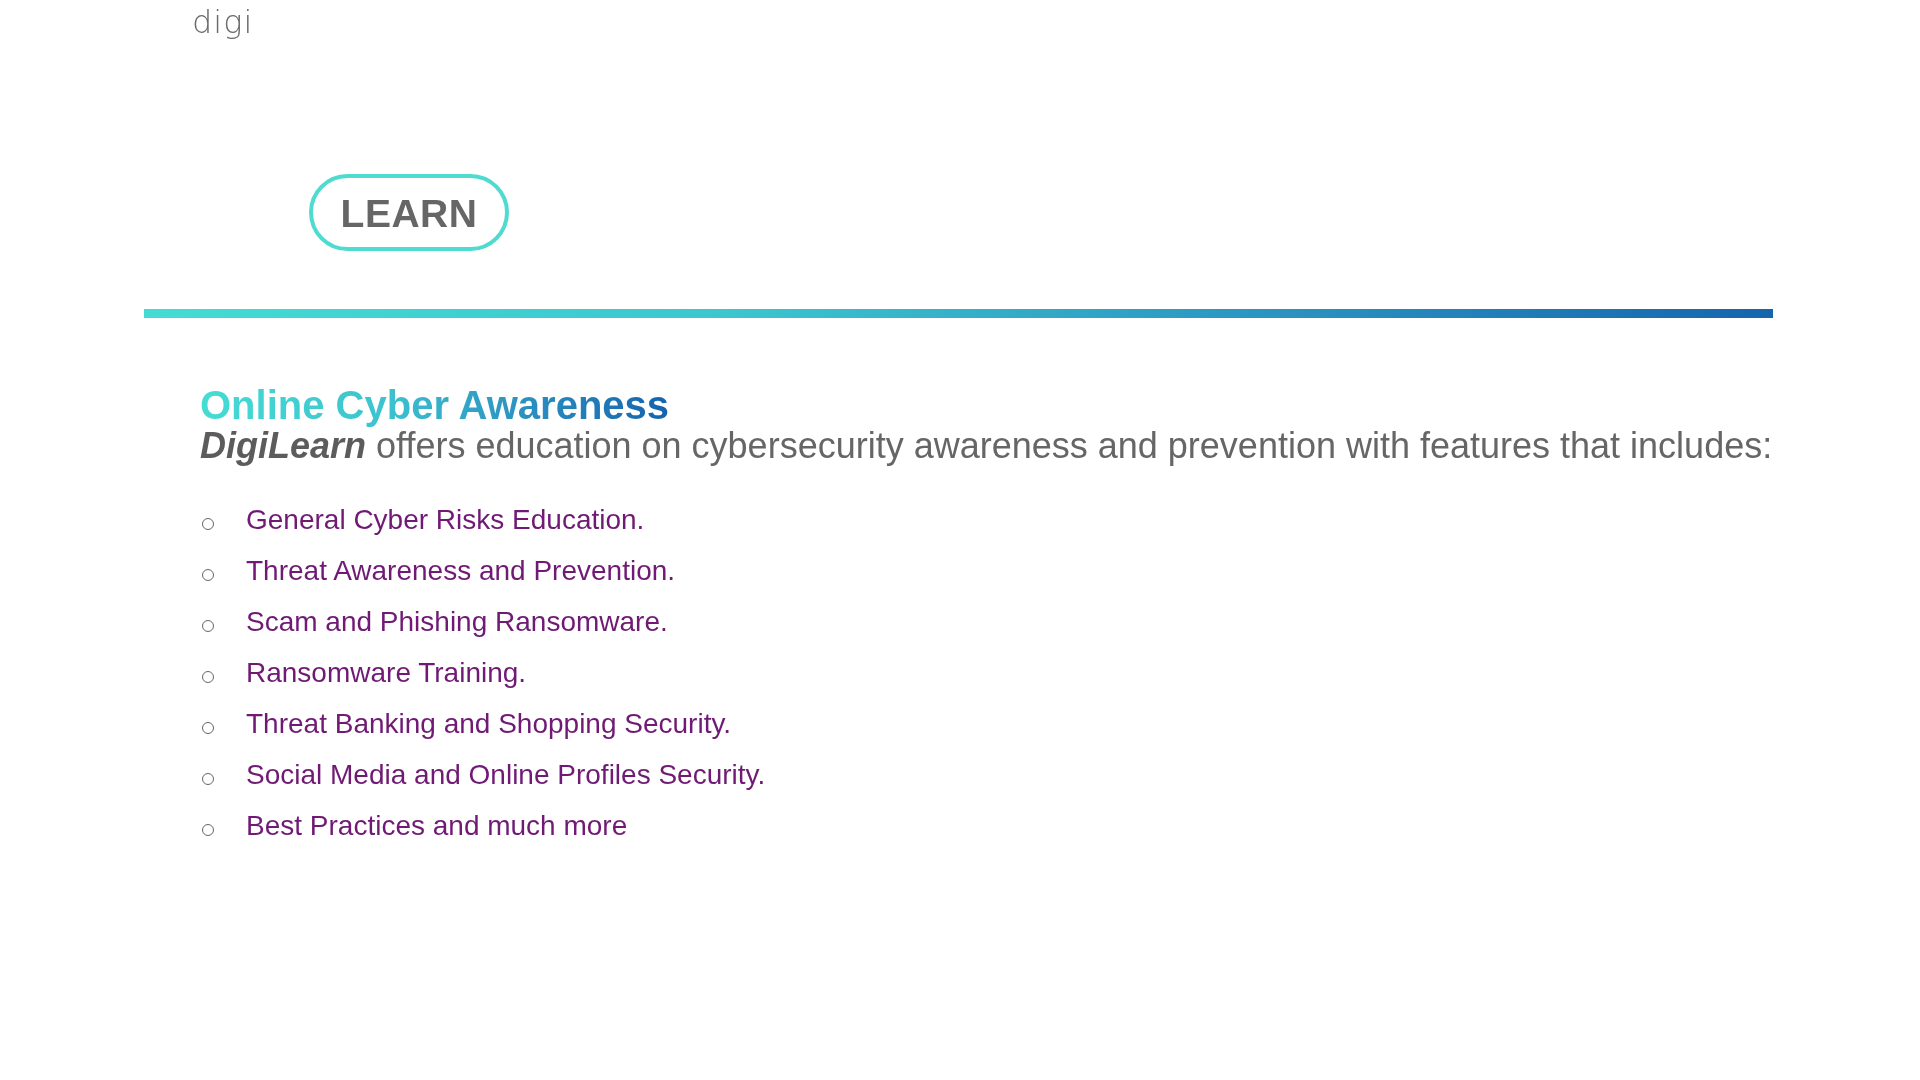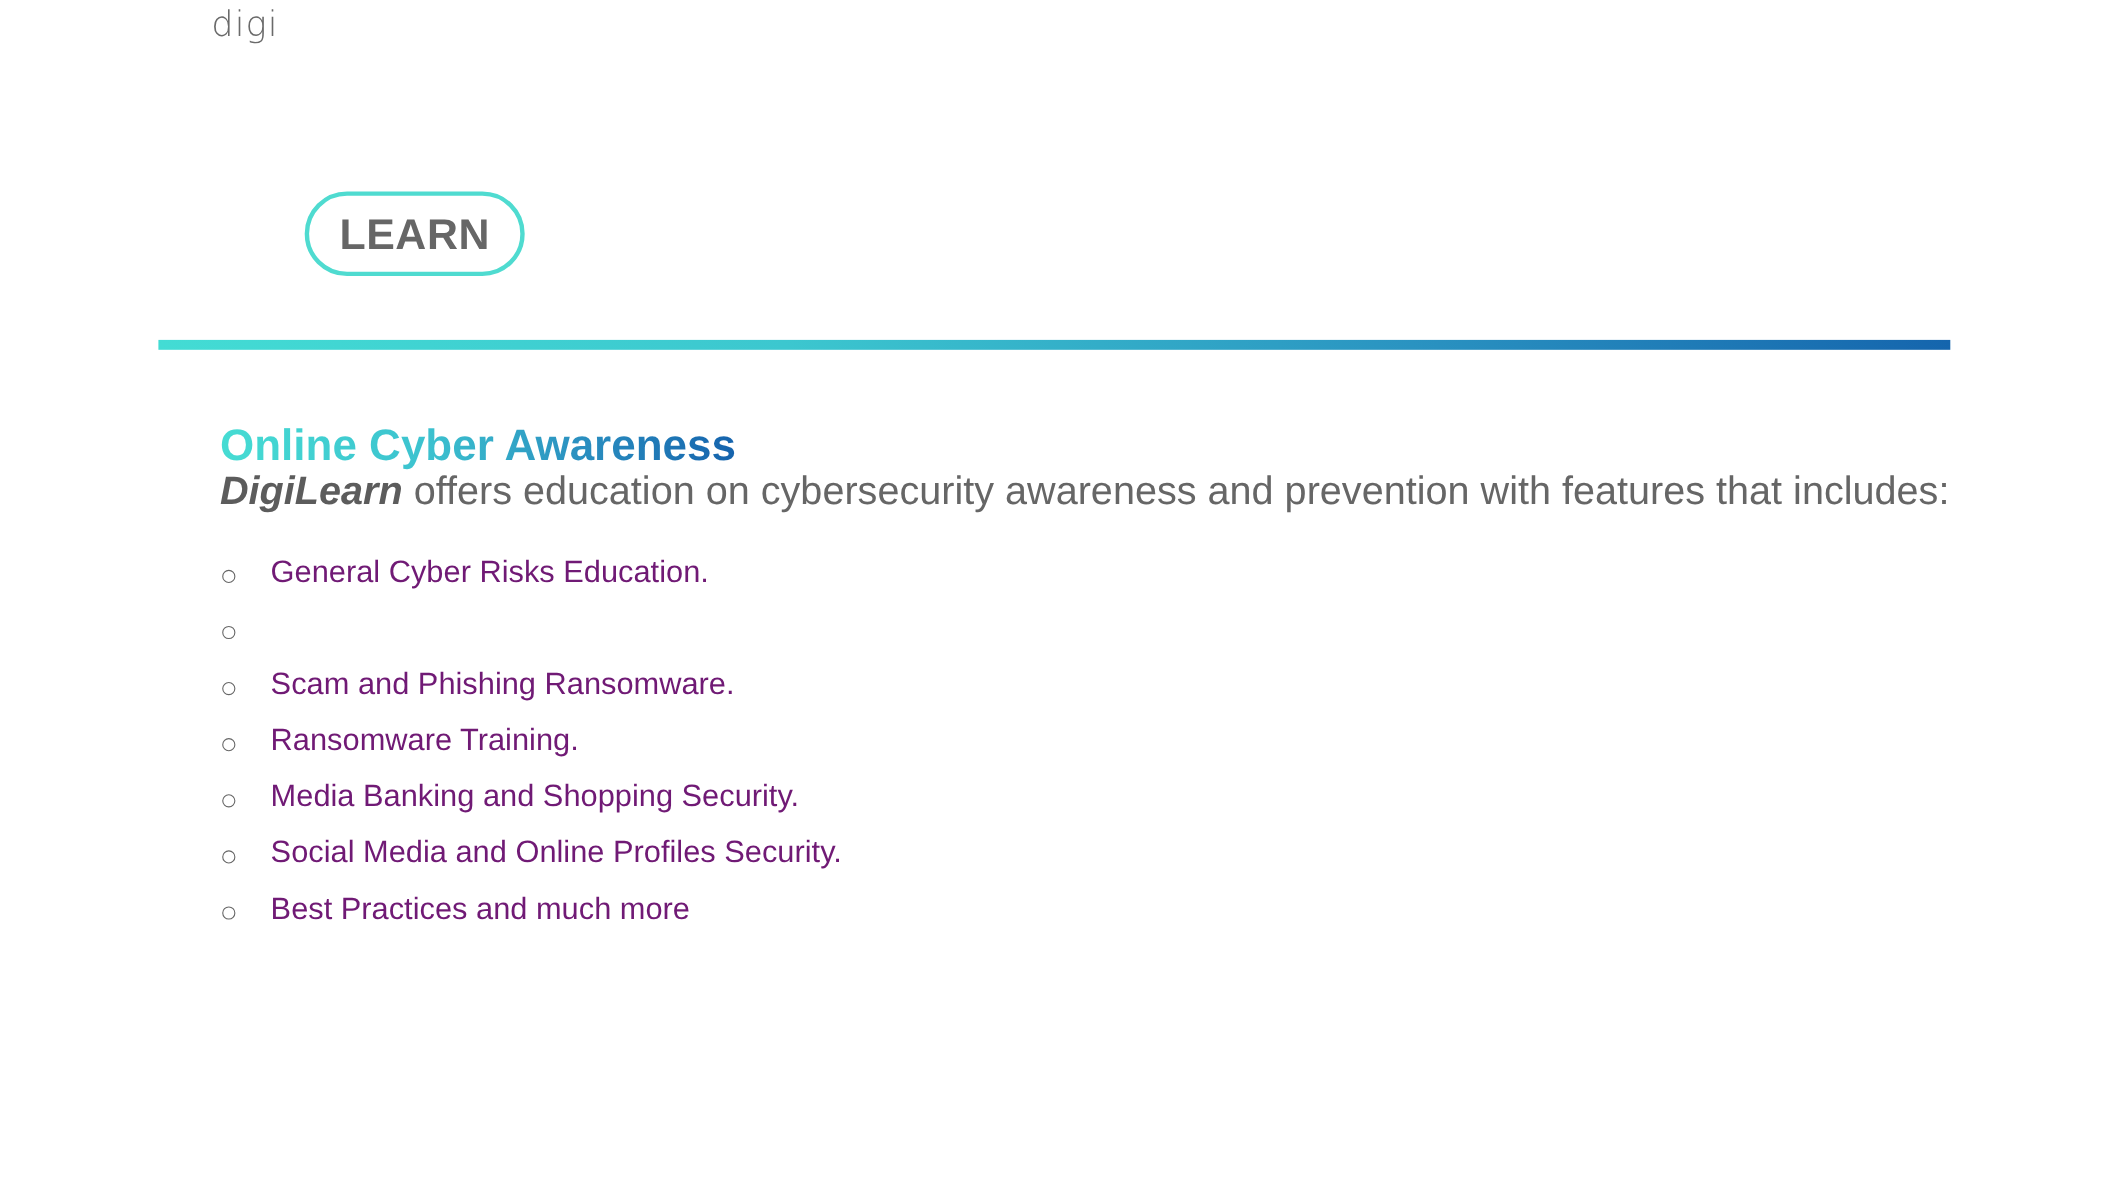--- a/index.html
+++ b/index.html
@@ -30,21 +30,21 @@
       font-family: "DejaVu Sans", sans-serif;
       font-weight: 200;
       font-size: 32px;
       letter-spacing: 1px;
       color: #6a6a6a;
       line-height: 1;
       top: 22px;
     }
     .logo-pill {
       position: absolute;
-      left: 87px;
+      left: 119px;
       top: 4px;
       width: 200px;
       height: 77px;
       border: 4px solid #4fdbd0;
       border-radius: 42px;
       box-sizing: border-box;
       display: flex;
       align-items: center;
       justify-content: center;
     }
@@ -135,32 +135,33 @@
   <h1 class="title">Online Cyber Awareness</h1>
   <p class="subtitle"><span class="brand">DigiLearn</span><span> offers education on cybersecurity awareness and prevention with features that includes:</span></p>
 
   <ul class="features">
     <li class="feature">
       <span class="bullet"></span>
       <span>General Cyber Risks Education.</span>
     </li>
     <li class="feature">
       <span class="bullet"></span>
+      <span>Threat Awareness and Prevention.</span>
     </li>
     <li class="feature">
       <span class="bullet"></span>
       <span>Scam and Phishing Ransomware.</span>
     </li>
     <li class="feature">
       <span class="bullet"></span>
       <span>Ransomware Training.</span>
     </li>
     <li class="feature">
       <span class="bullet"></span>
-      <span>Media Banking and Shopping Security.</span>
+      <span>Threat Banking and Shopping Security.</span>
     </li>
     <li class="feature">
       <span class="bullet"></span>
       <span>Social Media and Online Profiles Security.</span>
     </li>
     <li class="feature">
       <span class="bullet"></span>
       <span>Best Practices and much more</span>
     </li>
   </ul>

